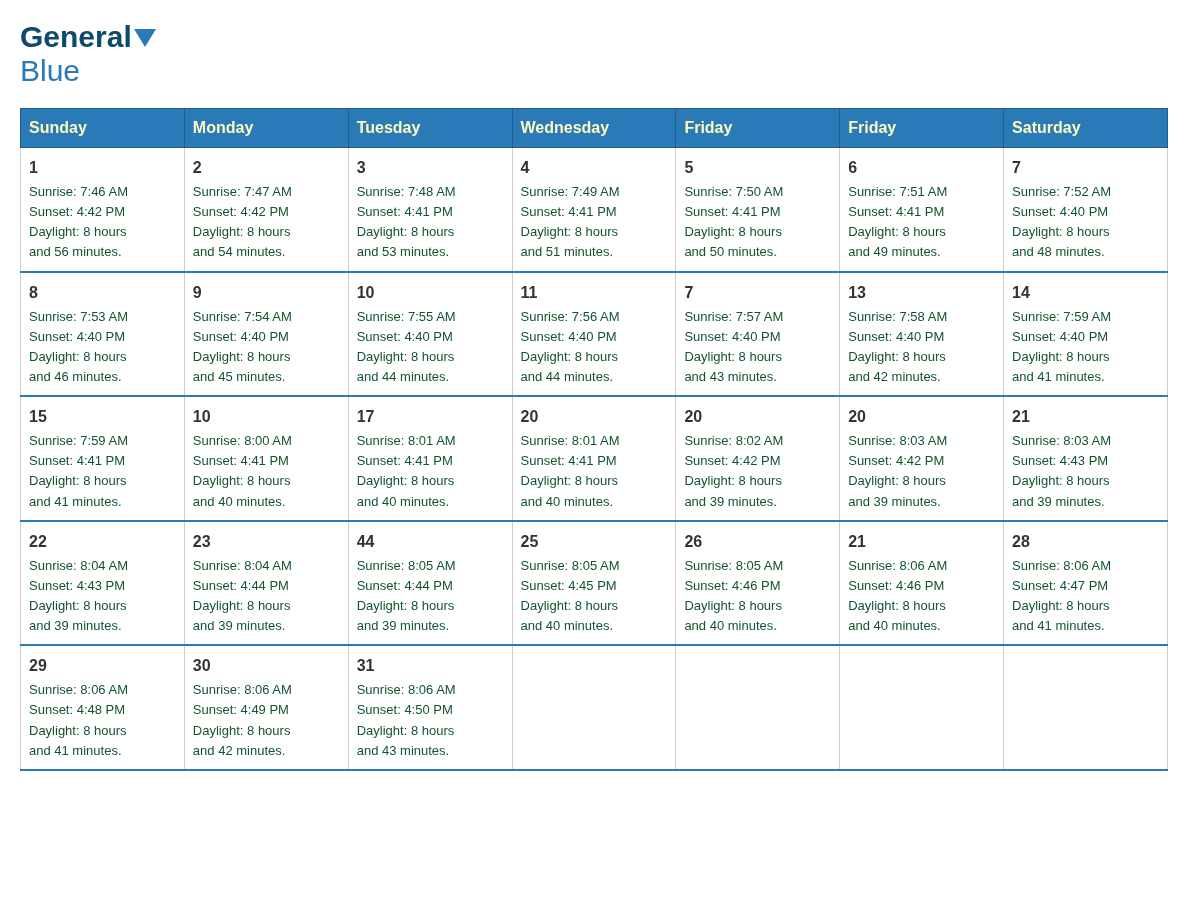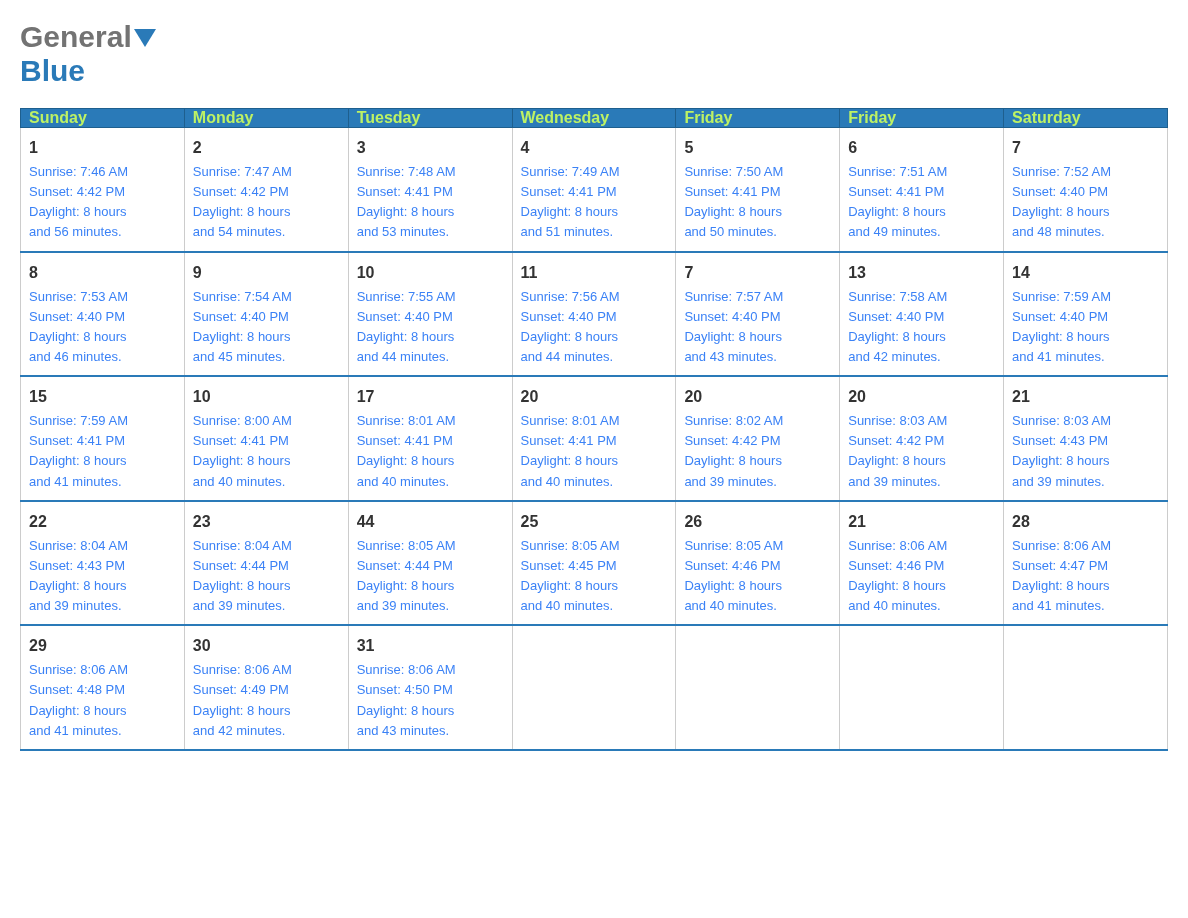--- a/index.html
+++ b/index.html
@@ -39,22 +39,22 @@
       color: #555;
       margin-top: 4px;
     }
     table {
       width: 100%;
       border-collapse: collapse;
       table-layout: fixed;
     }
     thead th {
       background-color: #2a7ab8;
-      color: #bef264;
-      padding: 0 8px;
+      color: #fef9c3;
+      padding: 10px 8px;
       text-align: left;
       font-size: 16px;
       font-weight: bold;
       border: 1px solid #1e5f8e;
     }
     tbody td {
       vertical-align: top;
       padding: 8px;
       border: 1px solid #ccc;
       font-size: 13px;
@@ -66,40 +66,40 @@
       border-bottom: 2px solid #2a7ab8;
     }
     .day-number {
       font-size: 16px;
       font-weight: bold;
       display: block;
       margin-bottom: 2px;
     }
     .day-info {
       font-size: 13px;
-      color: #3b82f6;
+      color: #14532d;
       line-height: 1.55;
     }
     .empty-cell {
       background: #fff;
     }
   </style>
 </head>
 <body>
 
 <div class="header-area">
   <div class="logo">
     <div class="logo-line1">
-      <span style="font-size:30px; font-weight:bold; color:#737373;">General</span>
+      <span style="font-size:30px; font-weight:bold; color:#0c4a6e;">General</span>
       <svg width="22" height="18" viewBox="0 0 22 18" style="margin-left:2px; margin-top:2px;">
         <polygon points="0,0 22,0 11,18" fill="#2a7ab8"></polygon>
       </svg>
     </div>
     <div>
-      <span style="font-size:30px; font-weight:bold; color:#2a7ab8;">Blue</span>
+      <span style="font-size:30px; font-weight:normal; color:#2a7ab8;">Blue</span>
     </div>
   </div>
   <div class="title-area">
     <div class="month-year"></div>
     <div class="location"></div>
   </div>
 </div>
 
 <table>
   <thead>

